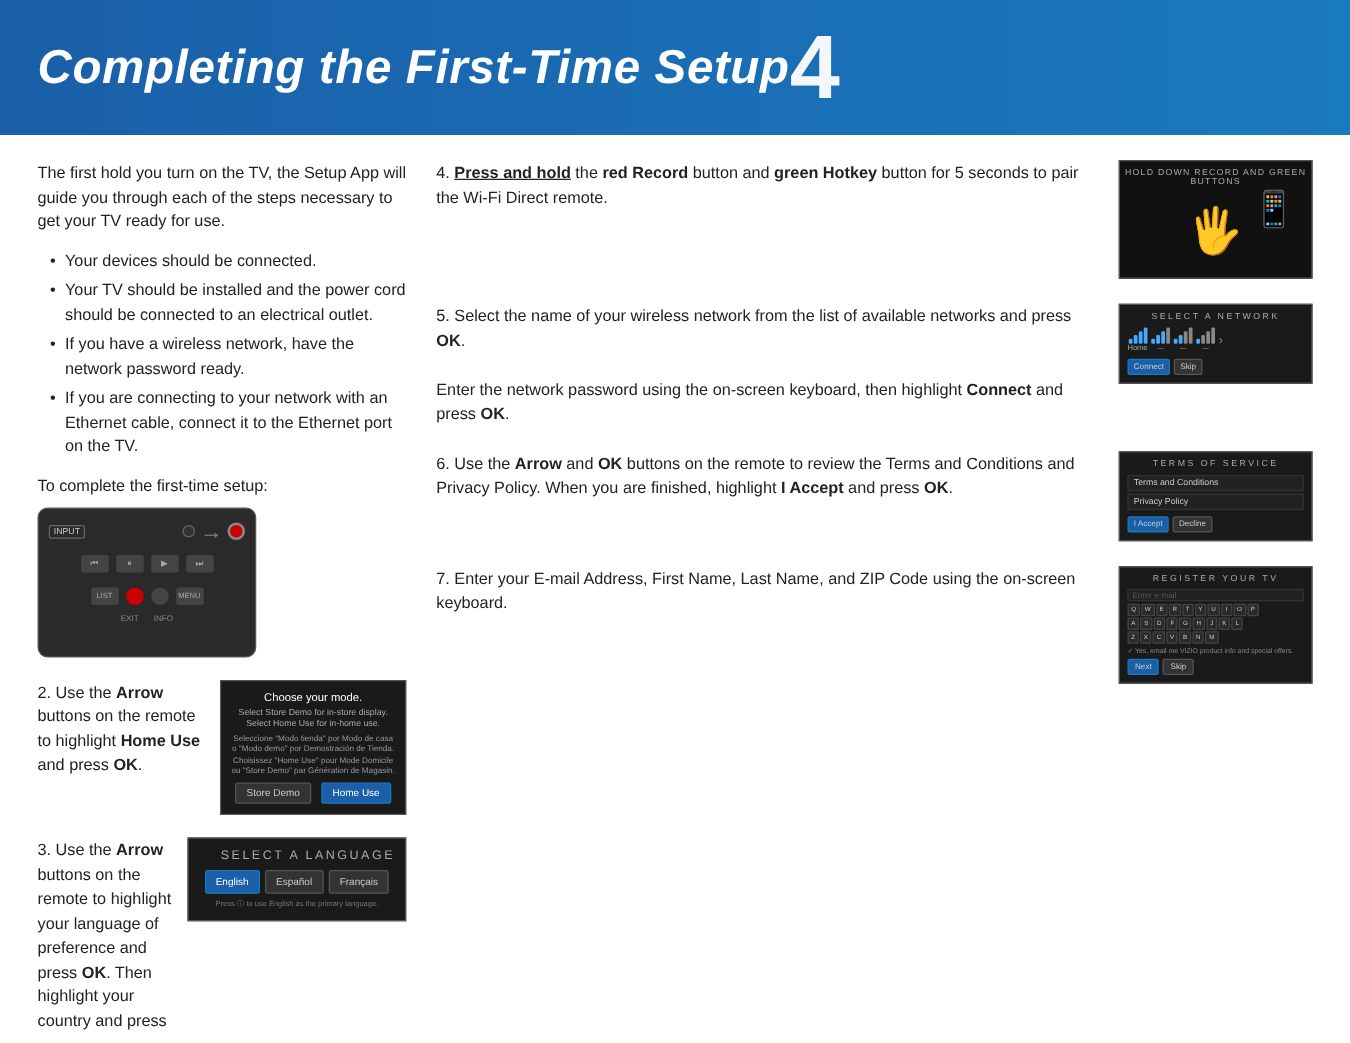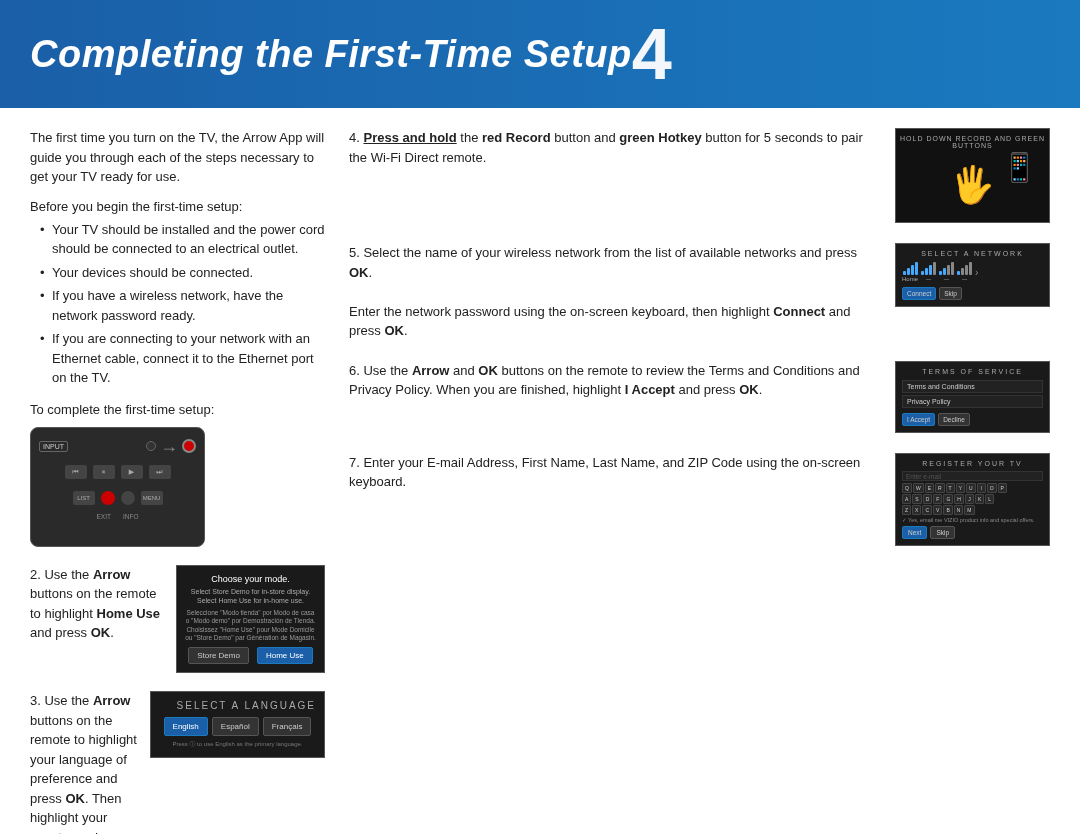--- a/index.html
+++ b/index.html
@@ -475,25 +475,24 @@
 <body>
 
 <div class="header">
   <span class="header-title">Completing the First-Time Setup</span>
   <span class="header-number">4</span>
 </div>
 
 <div class="two-col">
 
   <div class="col-left">
-    <p class="intro-text">The first time you turn on the TV, the Arrow App will guide you through each of the steps necessary to get your TV ready for use.</p>
-    <p class="before-title">Before you begin the first-time setup:</p>
+    <p class="intro-text">The first hold you turn on the TV, the Setup App will guide you through each of the steps necessary to get your TV ready for use.</p>
     <ul class="bullet-list">
+      <li>Your devices should be connected.</li>
       <li>Your TV should be installed and the power cord should be connected to an electrical outlet.</li>
-      <li>Your devices should be connected.</li>
       <li>If you have a wireless network, have the network password ready.</li>
       <li>If you are connecting to your network with an Ethernet cable, connect it to the Ethernet port on the TV.</li>
     </ul>
     <p class="complete-title">To complete the first-time setup:</p>
 
     <div class="left-step">
       <div>
 
         <div class="remote-img">
           <div class="remote-top-bar">

